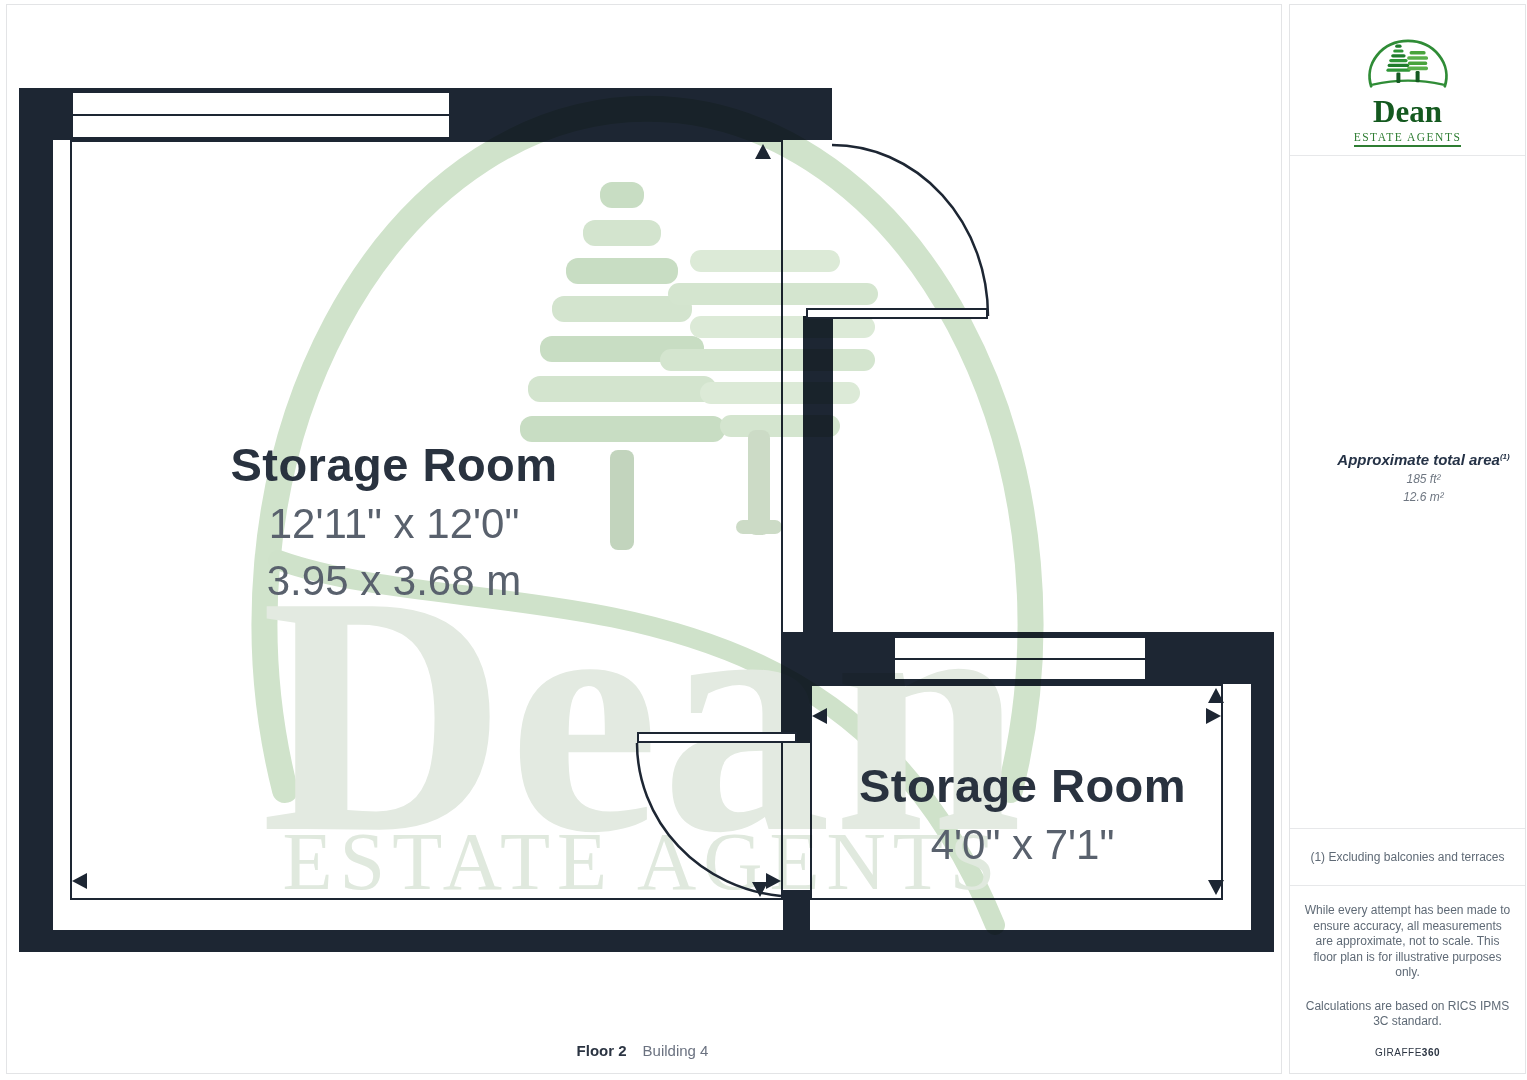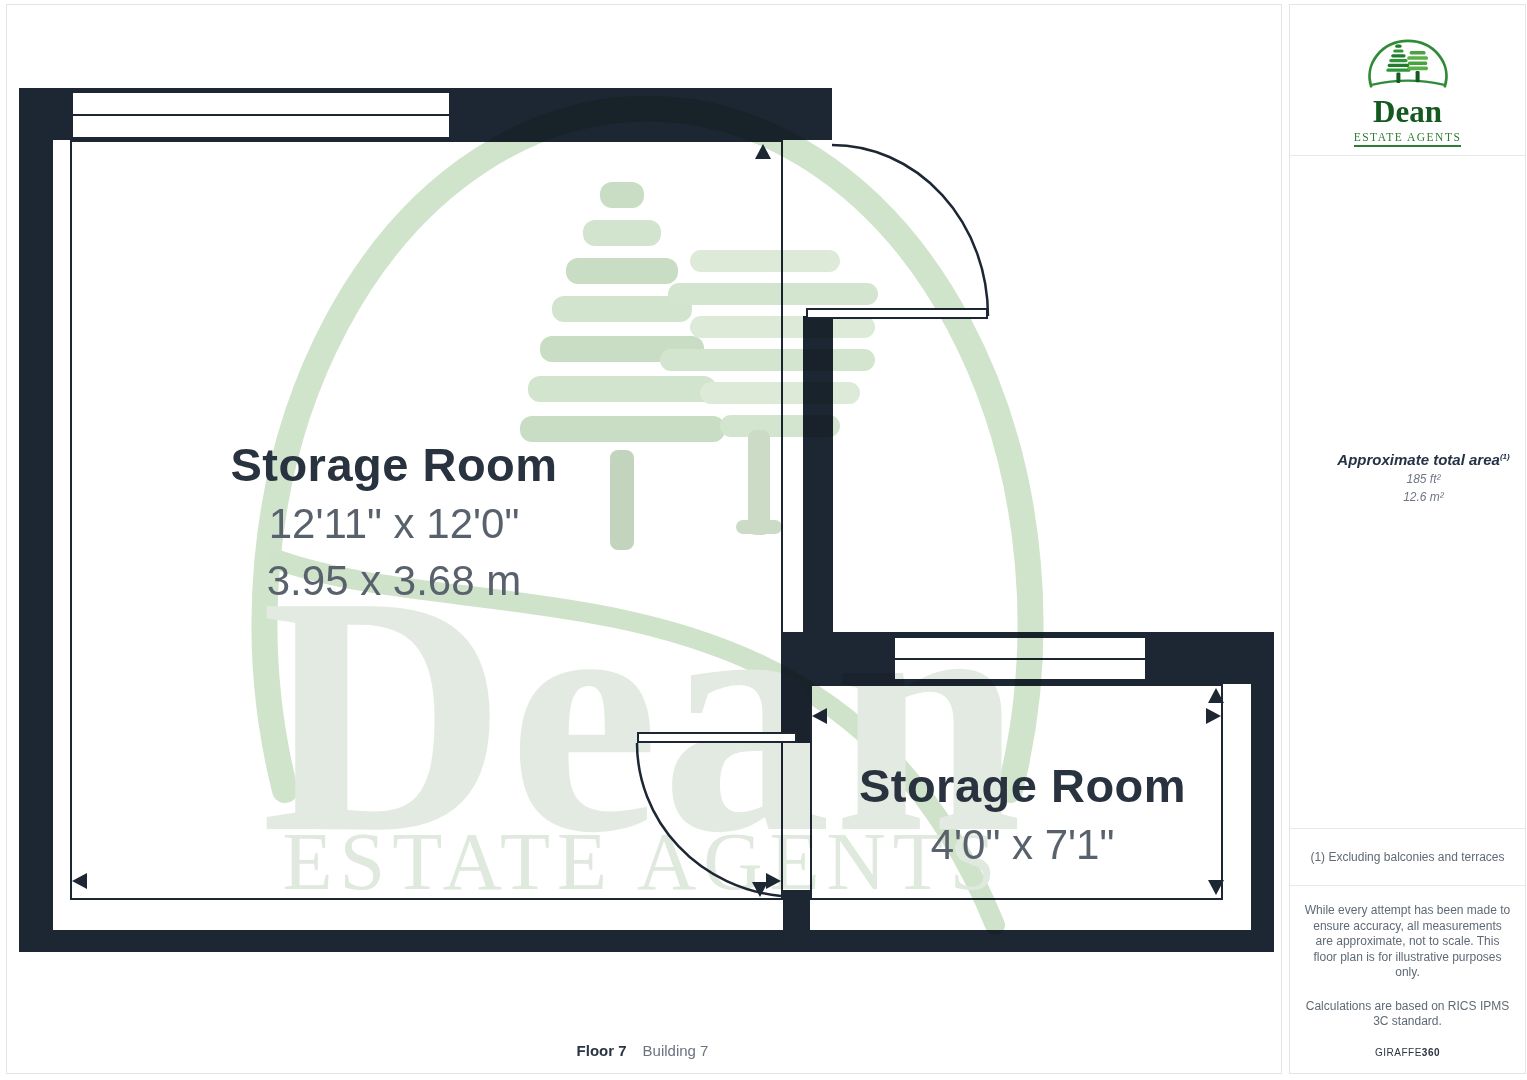--- a/index.html
+++ b/index.html
@@ -141,21 +141,21 @@
   <div class="title">Storage Room</div>
   <div class="dims">12'11" x 12'0"</div>
   <div class="dims">3.95 x 3.68 m</div>
 </div>
 <div class="room-label" style="left:800px; top:712px; width:445px;">
   <div class="title">Storage Room</div>
   <div class="dims">4'0" x 7'1"</div>
 </div>
 
 <div id="floor-label">
-  <span class="floor">Floor 7</span><span class="building">Building 7</span>
+  <span class="floor">Floor 2</span><span class="building">Building 4</span>
 </div>
 
 <div id="side-panel" class="panel">
 
   <div id="logo-block">
     <svg width="118" height="64" viewBox="0 0 120 80">
       <path d="M 14,74 A 48,44 0 1 1 106,74" fill="none" stroke="#2f8c36" stroke-width="3.5" stroke-linecap="round"></path>
       <path d="M 16,72 Q 60,62 104,72" fill="none" stroke="#2f8c36" stroke-width="3" stroke-linecap="round"></path>
       <rect x="44" y="22" width="8" height="4" rx="2" fill="#1e7c2c"></rect>
       <rect x="41.5" y="28" width="13" height="4" rx="2" fill="#2f9638"></rect>

